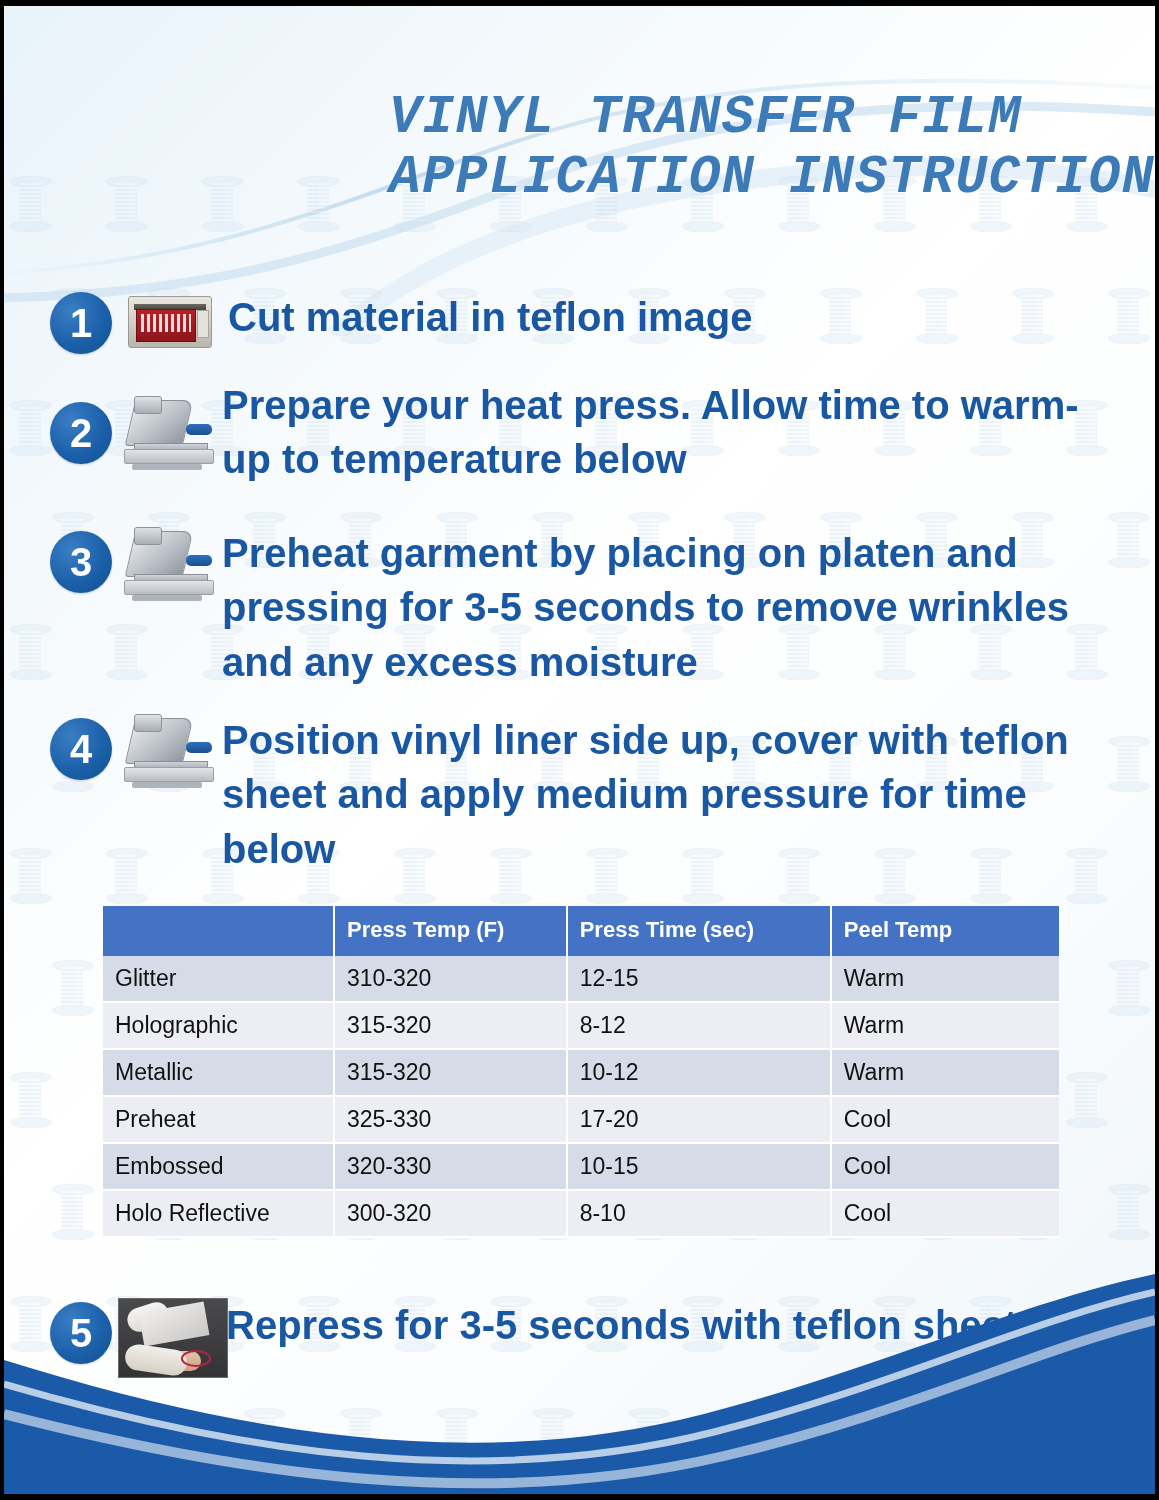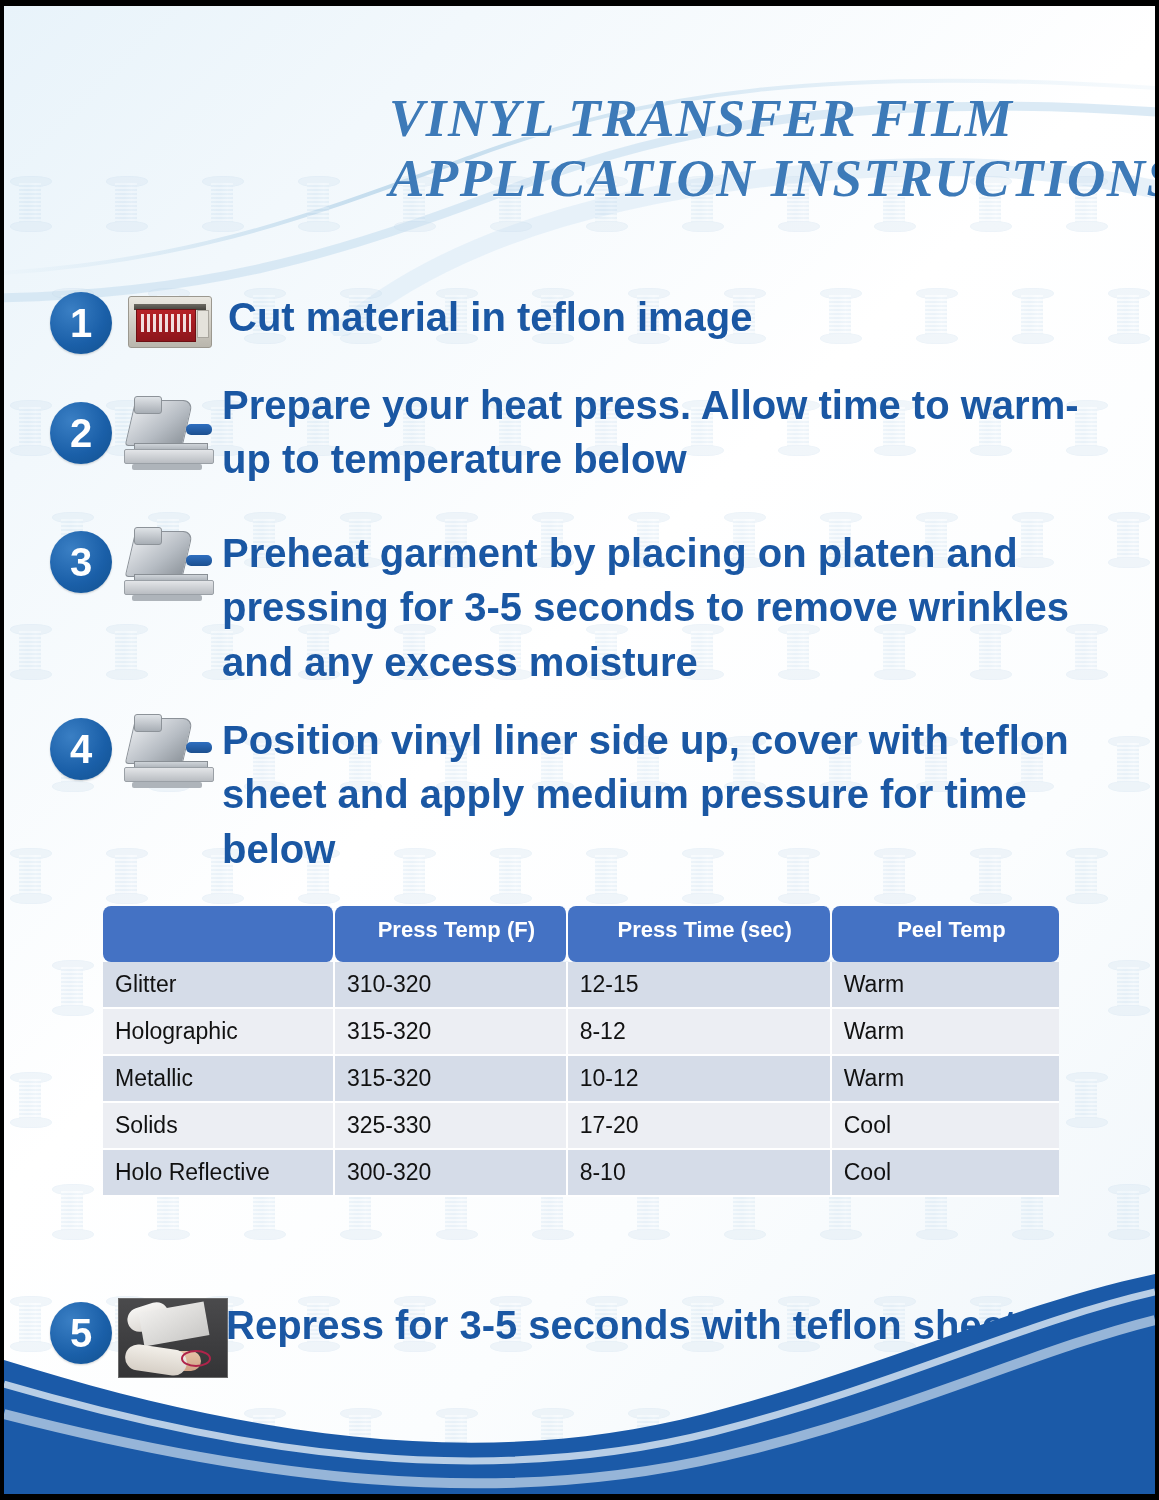--- a/index.html
+++ b/index.html
@@ -52,21 +52,21 @@
   }
   #logo .spool .disc{position:absolute;left:0;width:46px;height:11px;border-radius:50%/55%;
        background:linear-gradient(180deg,#7d8186,#4a4d52);}
   #logo .spool .disc.t{top:0;} #logo .spool .disc.b{bottom:0;}
   #logo .spool .wind{position:absolute;left:5px;top:8px;width:36px;height:46px;border-radius:3px;
        background:repeating-linear-gradient(180deg,#2f6fb5 0 3px,#1f5fa6 3px 5px,#4e8dcd 5px 7px);}
 
   
   #title{
     position:absolute; left:385px; top:82px; width:700px;
-    font-family:Liberation Serif, serif;
+    font-family:Liberation Mono, monospace;
     font-style:italic; font-weight:bold;
     font-size:53px; line-height:1.14;
     letter-spacing:1.5px;
     color:#3d7ab8;
     text-shadow:0 1px 1px rgba(255,255,255,.9);
   }
   #title .l2{white-space:nowrap;}
 
   
   .step{position:absolute;}
@@ -133,23 +133,22 @@
      border:2px solid #b0234a;}
 
   
   #tbl{
     position:absolute; left:99px; top:900px; width:956px;
     border-collapse:separate; border-spacing:0;
     font-family:"Liberation Sans",sans-serif;
   }
   #tbl th{
     background:#4472c4; color:#ffffff; font-weight:bold; font-size:22px;
-    text-align:center; padding:11px 0 19px 12px; height:24px;
+    text-align:left; padding:11px 0 13px 12px; height:24px;
     border-right:2px solid #ffffff;
-    border-radius:8px;
   }
   #tbl th:last-child{border-right:none;}
   #tbl td{
     font-size:23px; color:#111; padding:9px 0 9px 12px; height:26px;
     border-right:2px solid #ffffff; border-bottom:2px solid #ffffff;
   }
   #tbl td:last-child{border-right:none;}
   #tbl tbody tr:nth-child(odd)  td{background:#d5dce8;}
   #tbl tbody tr:nth-child(even) td{background:#eceef3;}
   .c0{width:232px;} .c1{width:242px;} .c2{width:278px;} .c3{width:238px;}
@@ -987,23 +986,29 @@
           <td class="c2">8-12</td>
           <td class="c3">Warm</td>
         </tr>
         <tr>
           <td class="c0">Metallic</td>
           <td class="c1">315-320</td>
           <td class="c2">10-12</td>
           <td class="c3">Warm</td>
         </tr>
         <tr>
-          <td class="c0">Solids</td>
+          <td class="c0">Preheat</td>
           <td class="c1">325-330</td>
           <td class="c2">17-20</td>
+          <td class="c3">Cool</td>
+        </tr>
+        <tr>
+          <td class="c0">Embossed</td>
+          <td class="c1">320-330</td>
+          <td class="c2">10-15</td>
           <td class="c3">Cool</td>
         </tr>
         <tr>
           <td class="c0">Holo Reflective</td>
           <td class="c1">300-320</td>
           <td class="c2">8-10</td>
           <td class="c3">Cool</td>
         </tr>
       </tbody>
   </table>

